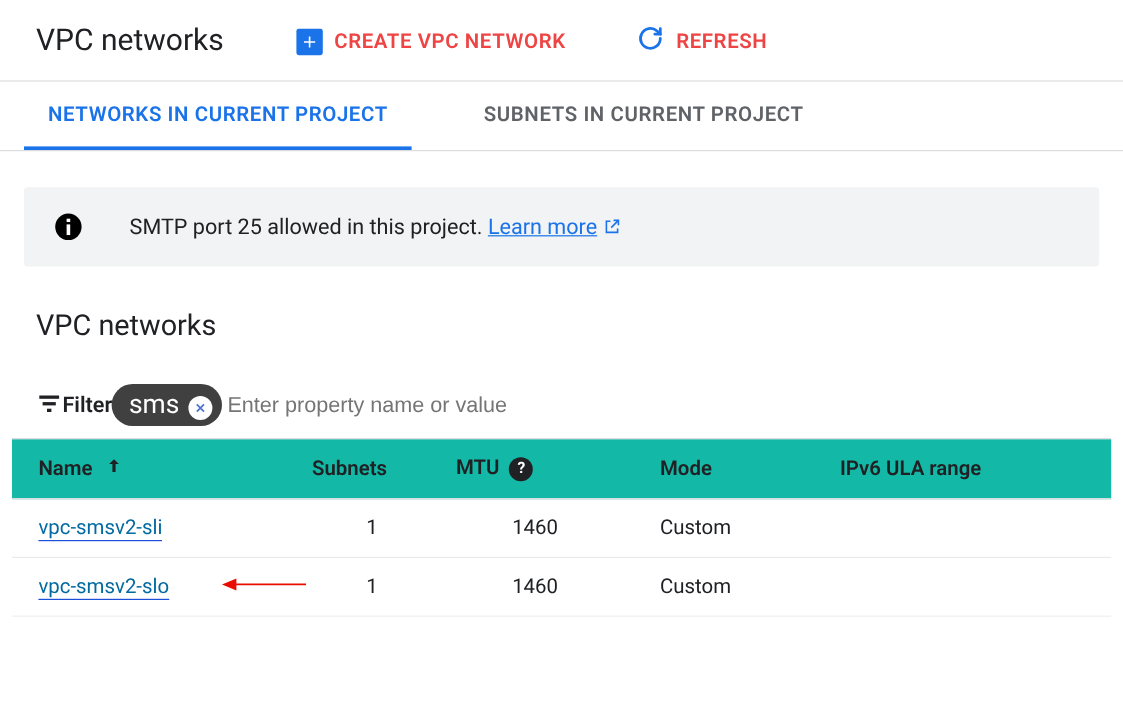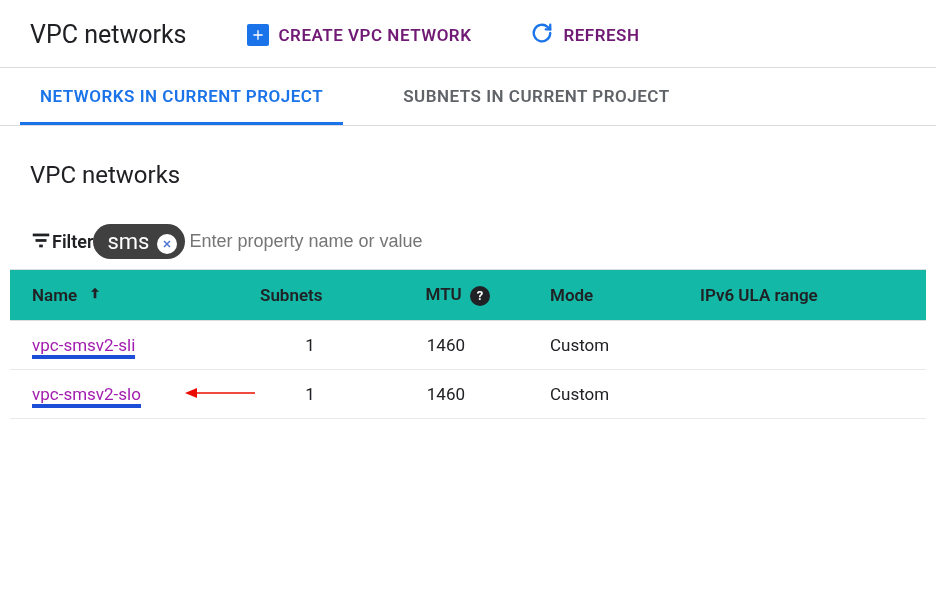--- a/index.html
+++ b/index.html
@@ -23,21 +23,21 @@
   }
   .header-actions {
     display: flex;
     align-items: center;
     gap: 60px;
   }
   .action-btn {
     display: flex;
     align-items: center;
     gap: 10px;
-    color: #701a75;
+    color: #ef4444;
     font-weight: 600;
     font-size: 17px;
     letter-spacing: 0.5px;
     cursor: pointer;
   }
   .add-icon {
     width: 22px;
     height: 22px;
     background: #1a73e8;
     display: flex;
@@ -165,22 +165,22 @@
     padding: 14px 10px;
   }
   th:first-child { padding-left: 22px; }
   td {
     font-size: 17px;
     padding: 14px 10px;
     border-bottom: 1px solid #e8eaed;
   }
   td:first-child { padding-left: 22px; }
   .name-link {
-    color: #a21caf;
-    border-bottom: 4px solid #1d4ed8;
+    color: #0369a1;
+    border-bottom: 1px solid #1d4ed8;
     cursor: pointer;
   }
   .sort-arrow { margin-left: 6px; display:inline-flex; }
   .help-icon {
     display: inline-flex;
     align-items: center;
     justify-content: center;
     width: 20px;
     height: 20px;
     background: #202124;
@@ -227,20 +227,39 @@
   </div>
 </div>
 
 <div class="tabs">
   <div class="tab active">NETWORKS IN CURRENT PROJECT</div>
   <div class="tab">SUBNETS IN CURRENT PROJECT</div>
 </div>
 
 <div class="body-area">
 
+  <div class="info-banner">
+    <span class="info-icon">
+      <svg width="6" height="14" viewBox="0 0 6 14">
+          <rect x="1.5" y="0" width="3" height="3" fill="#fff"></rect>
+          <rect x="1.5" y="5" width="3" height="9" fill="#fff"></rect>
+        </svg>
+    </span>
+    <span>
+      <span>SMTP port 25 allowed in this project. </span>
+      <span class="learn-more-link">
+        <span>Learn more</span>
+        <svg width="16" height="16" viewBox="0 0 24 24" fill="none" stroke="#1a73e8" stroke-width="2">
+            <path d="M14 4h6v6"></path>
+            <path d="M20 4l-9 9"></path>
+            <path d="M19 14v5H5V5h5"></path>
+          </svg>
+      </span>
+    </span>
+  </div>
 
   <div class="section-title">VPC networks</div>
 
   <div class="filter-bar">
     <span class="filter-icon">
       <svg viewBox="0 0 24 24" fill="#202124">
           <rect x="3" y="5" width="18" height="3"></rect>
           <rect x="6" y="11" width="12" height="3"></rect>
           <rect x="10" y="17" width="4" height="3"></rect>
         </svg>
@@ -262,21 +281,21 @@
       <tr>
         <th style="width:240px">
           <span>Name</span>
           <span class="sort-arrow">
             <svg width="16" height="16" viewBox="0 0 24 24" fill="#202124">
                 <path d="M12 4l-6 6h4v10h4V10h4z"></path>
               </svg>
           </span>
         </th>
         <th style="width:120px">Subnets</th>
-        <th style="width:170px;text-align:right;padding-right:50px">
+        <th style="width:170px;text-align:left;padding-right:50px">
           <span>MTU</span>
           <span class="help-icon">?</span>
         </th>
         <th style="width:150px">Mode</th>
         <th>IPv6 ULA range</th>
       </tr>
     </thead>
     <tbody>
       <tr>
         <td><span class="name-link">vpc-smsv2-sli</span></td>

